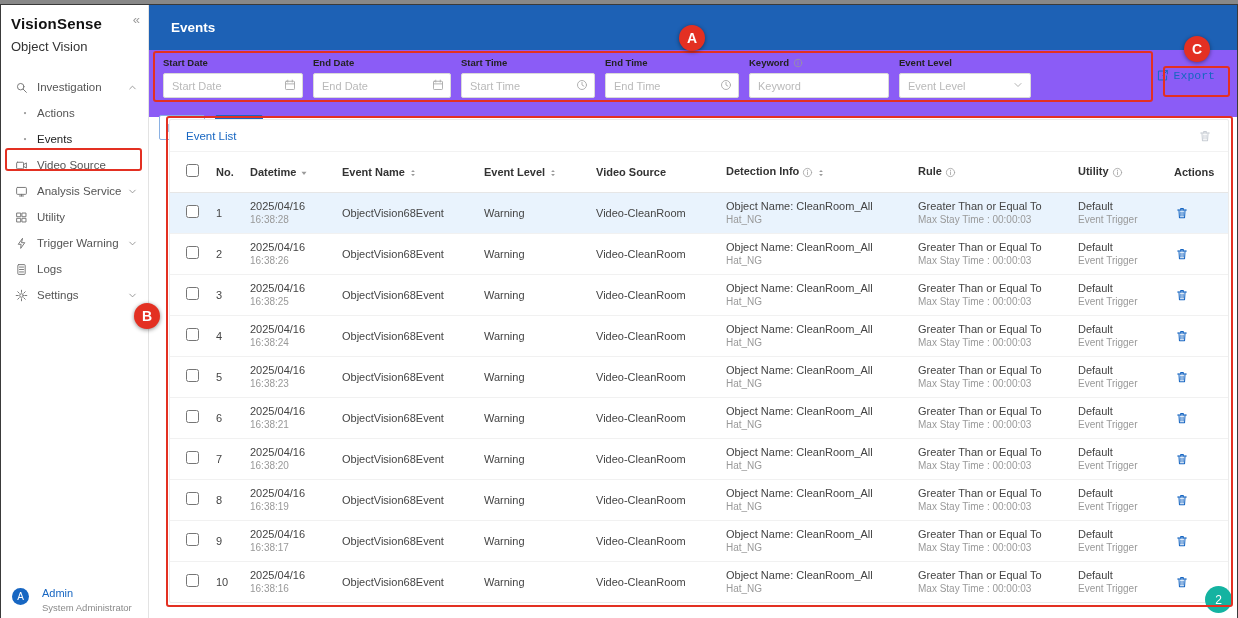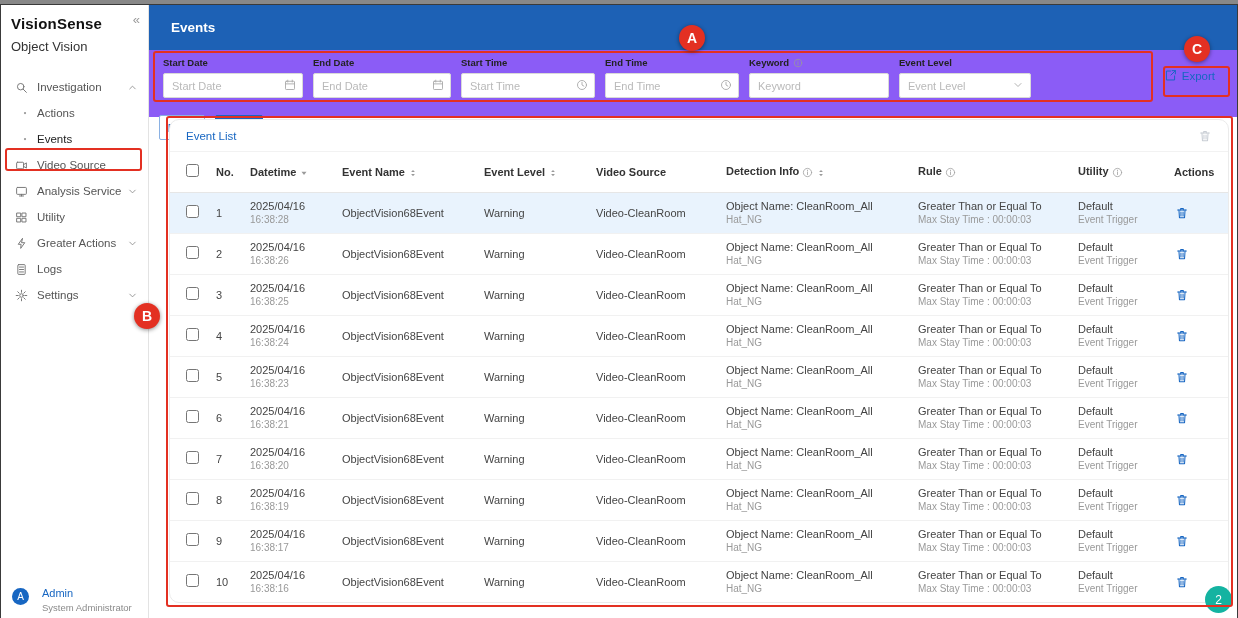--- a/index.html
+++ b/index.html
@@ -35,25 +35,25 @@
   .input-wrap input{width:100%;height:25px;border:1px solid #d9d9d9;border-radius:2px;padding:0 24px 0 8px;font-size:11px;color:#555;font-family:inherit;background:#fff;outline:none}
   .input-wrap input::placeholder{color:#b9b9b9}
   .input-icon{position:absolute;right:7px;top:6px;width:12px;height:12px;color:#a9a9a9;pointer-events:none}
   .field-start-date{width:140px}.field-end-date{width:138px}
   .field-start-time{width:134px}.field-end-time{width:134px}
   .field-keyword{width:140px}.field-event-level{width:132px}
   .filter-buttons{display:flex;gap:10px;padding-top:17px;margin-left:10px}
   .filter-buttons button{height:25px;border-radius:2px;font-size:11px;font-family:inherit;cursor:pointer}
   .btn-reset{width:46px;background:#fff;border:1px solid #8ab1e3;color:#1766c2}
   .btn-apply{width:48px;background:#1766c2;border:1px solid #1766c2;color:#fff}
-  .export{position:absolute;top:64px;right:22px;display:flex;align-items:center;gap:5px;background:none;border:none;color:#1766c2;font-size:11.5px;font-family:Liberation Sans, sans-serif;cursor:pointer}
+  .export{position:absolute;top:64px;right:22px;display:flex;align-items:center;gap:5px;background:none;border:none;color:#1766c2;font-size:11.5px;font-family:Liberation Mono, monospace;cursor:pointer}
   .export .icon{width:13px;height:13px}
 
   
-  .panel{position:absolute;left:20px;top:114px;width:1060px;height:484px;background:#fff;border:1px solid #ebebeb;border-radius:10px;overflow:hidden}
+  .panel{position:absolute;left:20px;top:114px;width:1060px;height:484px;background:#fff;border:1px solid #ebebeb;border-radius:2px;overflow:hidden}
   .panel-head{height:32px;display:flex;align-items:center;justify-content:space-between;padding:0 16px;border-bottom:1px solid #f2f2f2}
   .panel-title{font-size:11.5px;color:#1766c2}
   .panel-trash{width:14px;height:14px;color:#c8cdd4;cursor:pointer}
   table{border-collapse:collapse;table-layout:fixed;width:1058px}
   thead th{height:40px;font-size:11px;font-weight:bold;color:#333;text-align:left;padding:0 8px;border-bottom:1px solid #e6e6e6;white-space:nowrap}
   .th-info{width:11px;height:11px;color:#a3a3a3;margin-left:3px}
   .th-sort{width:10px;height:10px;color:#9a9a9a;margin-left:3px}
   .icon{display:inline-flex;vertical-align:middle}
   .icon svg{width:100%;height:100%;fill:none;stroke:currentColor;stroke-width:1.2;stroke-linecap:round;stroke-linejoin:round}
   tbody td{height:41px;font-size:11px;color:#444;padding:0 8px;border-bottom:1px solid #f1f1f1;vertical-align:middle;white-space:nowrap;overflow:hidden}
@@ -153,21 +153,21 @@
             </svg>
           </span>
           <span>Utility</span>
         </div>
         <div class="menu-item">
           <span class="icon menu-icon">
             <svg viewBox="0 0 16 16">
               <path d="M9 2 L4 9 h3.5 L7 14 L12 7 H8.5 Z"></path>
             </svg>
           </span>
-          <span>Greater Actions</span>
+          <span>Trigger Warning</span>
           <span class="icon menu-chevron">
             <svg viewBox="0 0 16 16">
               <polyline points="4 6 8 10 12 6"></polyline>
             </svg>
           </span>
         </div>
         <div class="menu-item">
           <span class="icon menu-icon">
             <svg viewBox="0 0 16 16">
               <rect x="3.5" y="2" width="9" height="12" rx="1"></rect>

